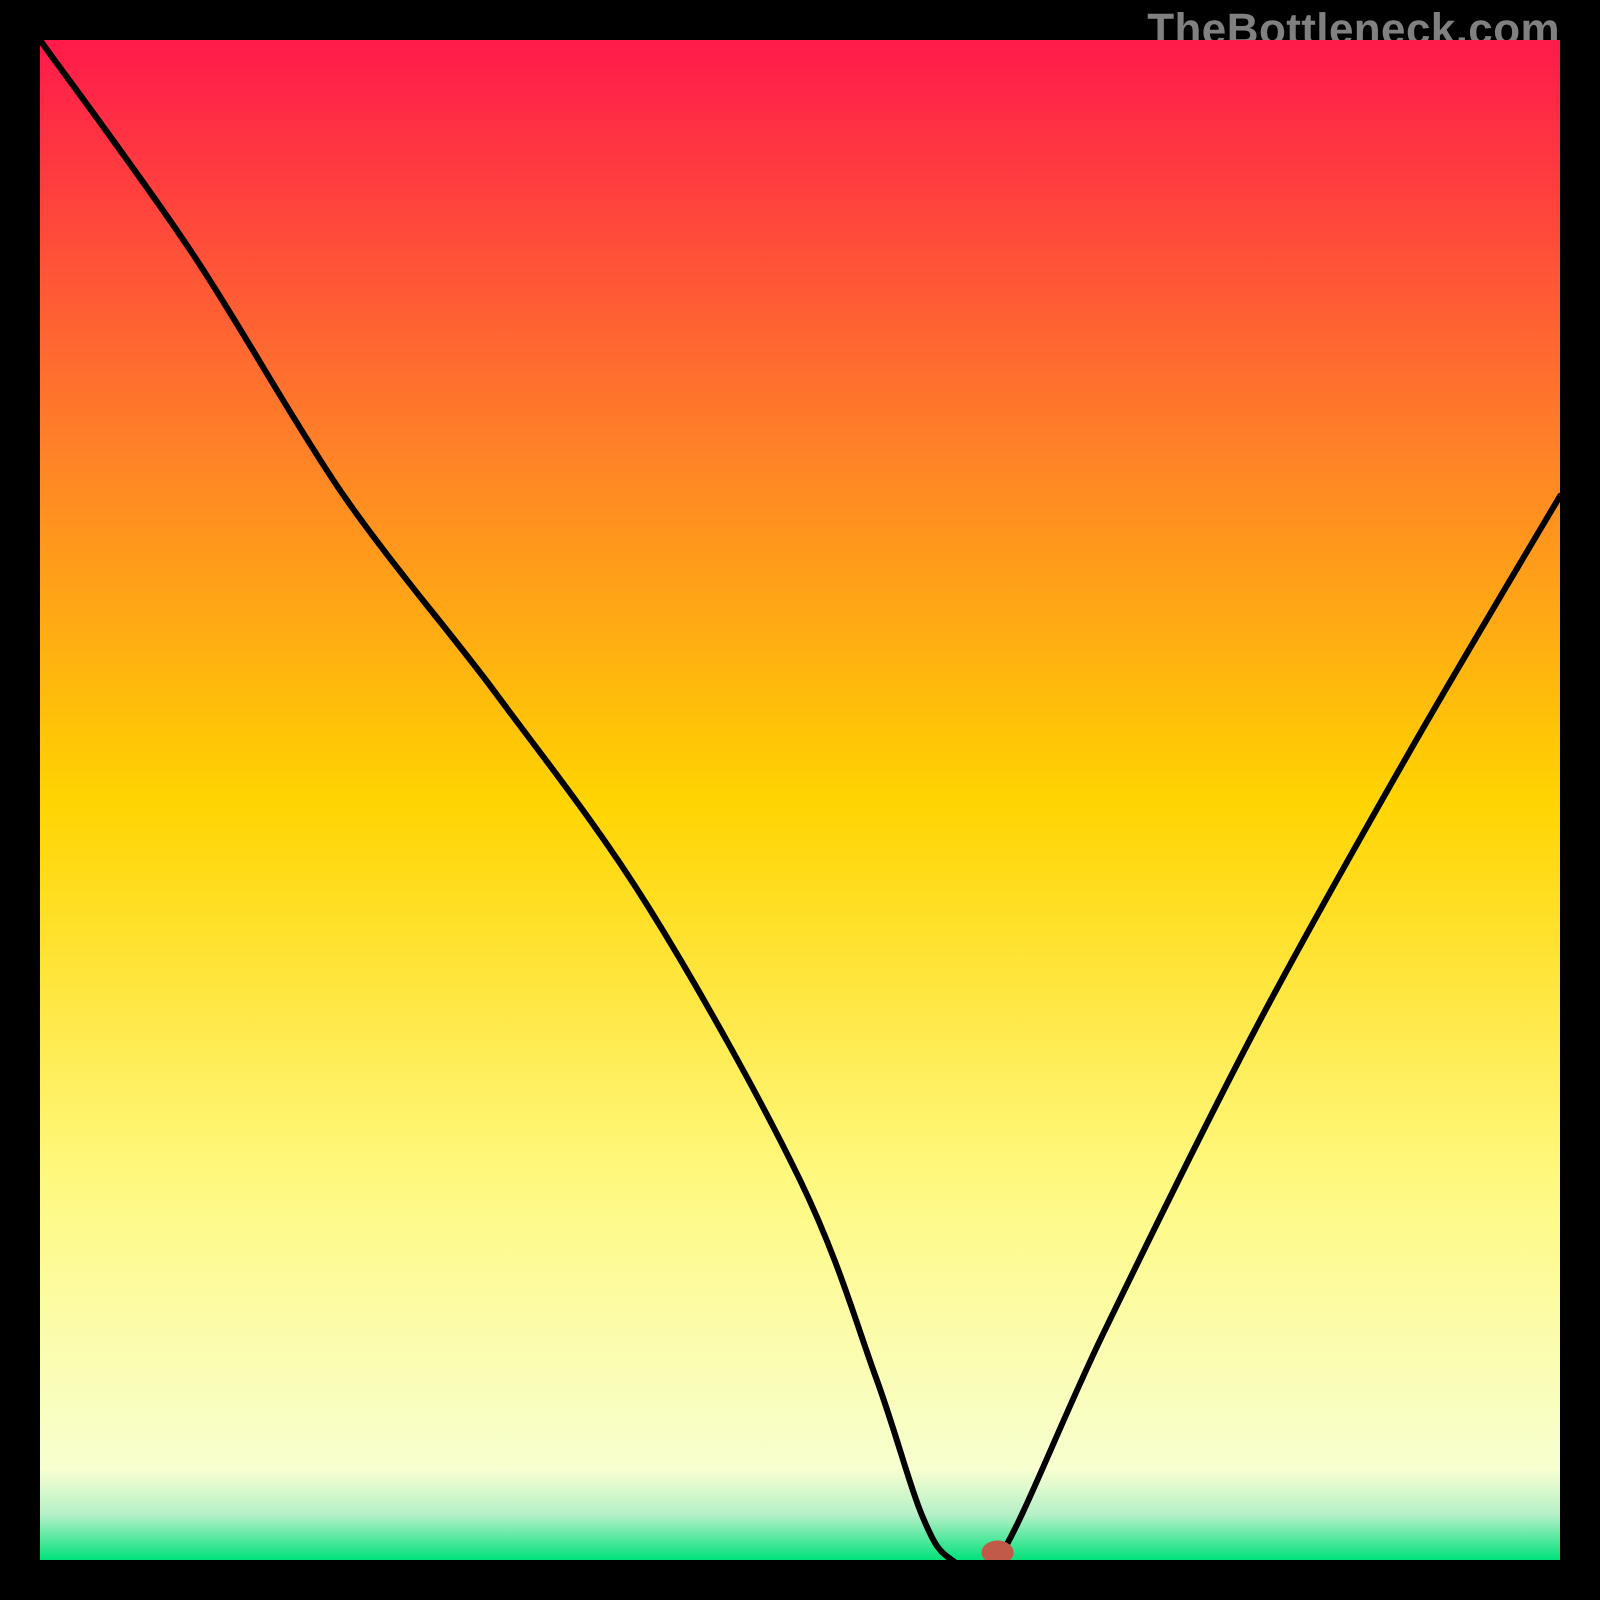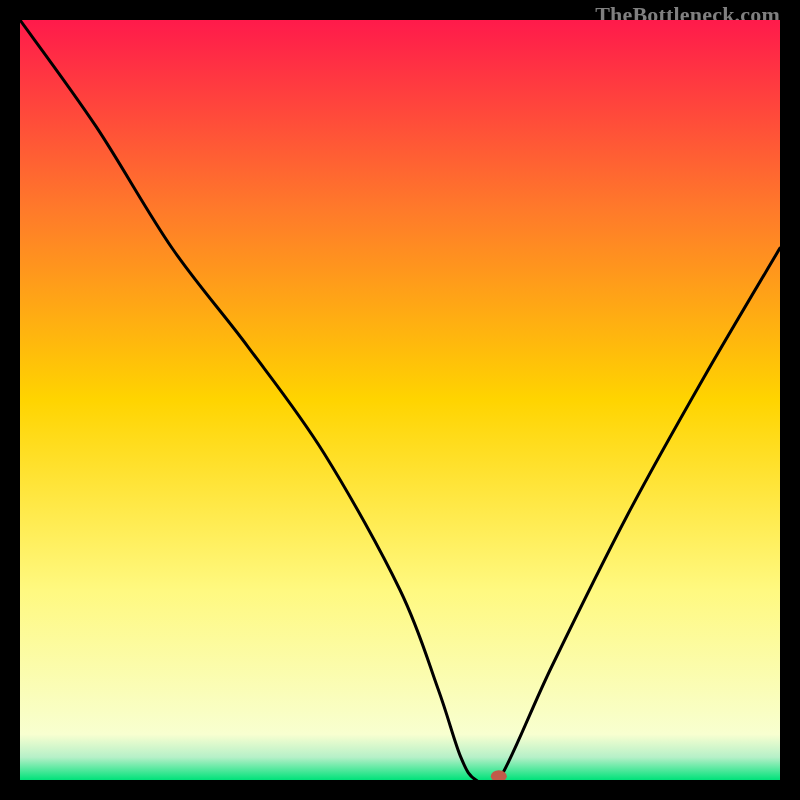--- a/index.html
+++ b/index.html
@@ -14,21 +14,21 @@
     position: absolute;
     left: 20px;
     top: 20px;
     width: 760px;
     height: 760px;
   }
   .watermark {
     position: absolute;
     top: 2px;
     right: 20px;
-    font-family: Liberation Serif, serif;
+    font-family: Liberation Sans, sans-serif;
     font-size: 22px;
     font-weight: 600;
     color: #808080;
     letter-spacing: 0.2px;
   }
   svg { display: block; }
 </style>
 </head>
 <body>
 

